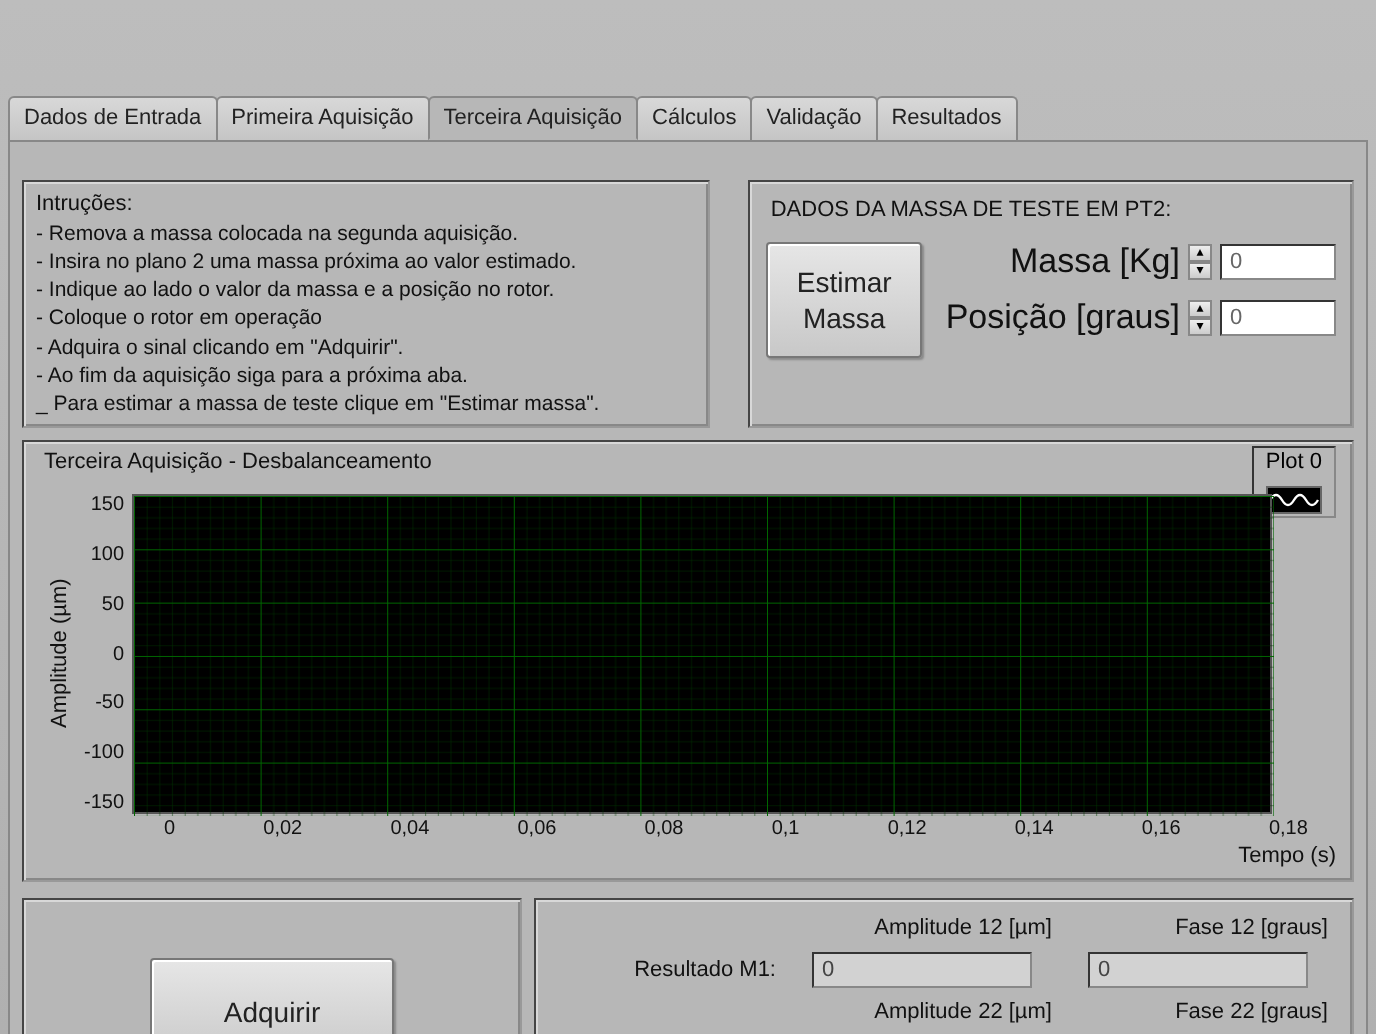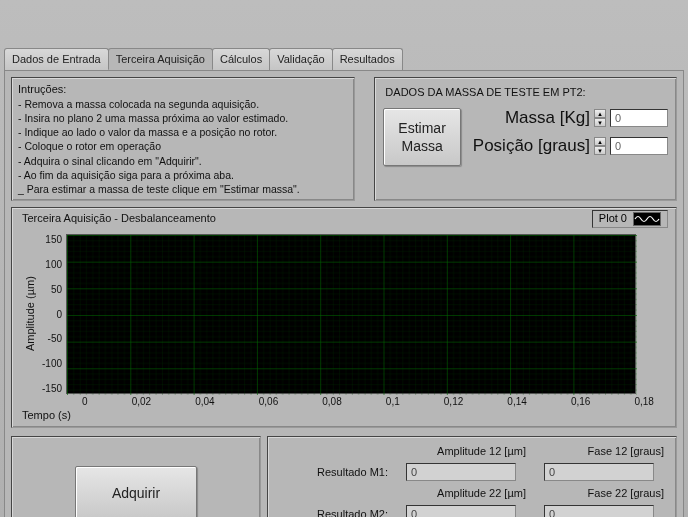--- a/index.html
+++ b/index.html
@@ -40,21 +40,21 @@
     border-bottom: 1px solid #b7b7b7;
     z-index: 2;
   }
   .tab-body {
     border: 1px solid #888;
     background: #b7b7b7;
     padding: 6px;
     position: relative;
     height: 480px;
   }
-  .row1 { display: flex; gap: 19px; }
+  .row1 { display: flex; gap: 19px; margin-top: 13px; }
   .panel {
     border: 1px inset #999;
     background: #b7b7b7;
     padding: 4px 6px;
     box-shadow: inset 1px 1px 0 #d8d8d8, inset -1px -1px 0 #888;
   }
   .instructions {
     width: 370px;
     font-size: 10.5px;
     line-height: 1.35;
@@ -110,21 +110,21 @@
     box-shadow: inset 1px 1px 0 #d8d8d8, inset -1px -1px 0 #888;
     padding: 4px 8px 6px 10px;
     position: relative;
   }
   .chart-title { font-size: 11px; color: #111; margin-bottom: 2px; }
   .legend {
     position: absolute; right: 8px; top: 2px;
     display: flex; align-items: center; gap: 4px;
     background: #b7b7b7;
   }
-  .legend-box { border: 1px inset #888; padding: 1px 6px; font-size: 11px; display:flex; align-items:flex-start; gap:6px;}
+  .legend-box { border: 1px inset #888; padding: 1px 6px; font-size: 11px; display:flex; align-items:flex-end; gap:6px;flex-direction:column;}
   .legend-swatch {
     width: 28px; height: 14px; background: #000;
     border: 1px solid #666; display:inline-flex; align-items:center; justify-content:center;
   }
   .legend-swatch svg { display:block; }
 
   .chart-area {
     display: flex;
     align-items: stretch;
     margin-top: 10px;
@@ -149,21 +149,21 @@
     position: relative;
     border: 1px solid #555;
   }
   .xticks {
     display: flex; justify-content: space-between;
     font-size: 10px; color: #111;
     margin-left: 60px;
     width: 572px;
     margin-top: 2px;
   }
-  .xlabel { text-align: left; font-size: 11px; color:#111; margin-top: 2px; }
+  .xlabel { text-align: right; font-size: 11px; color:#111; margin-top: 2px; }
 
   .row3 { display: flex; gap: 6px; margin-top: 8px; align-items: stretch; }
   .acq-panel {
     width: 250px;
     display: flex; align-items: center; justify-content: center;
     border: 1px inset #999;
     box-shadow: inset 1px 1px 0 #d8d8d8, inset -1px -1px 0 #888;
     padding: 29px;
   }
   .res-panel {
@@ -190,20 +190,21 @@
     color: #444;
   }
 </style>
 </head>
 <body>
 
 <div class="app">
 
   <div class="tabs">
     <div class="tab">Dados de Entrada</div>
+    <div class="tab">Primeira Aquisição</div>
     <div class="tab active">Terceira Aquisição</div>
     <div class="tab">Cálculos</div>
     <div class="tab">Validação</div>
     <div class="tab">Resultados</div>
   </div>
 
   <div class="tab-body">
 
     <div class="row1">
       <div class="panel instructions">

